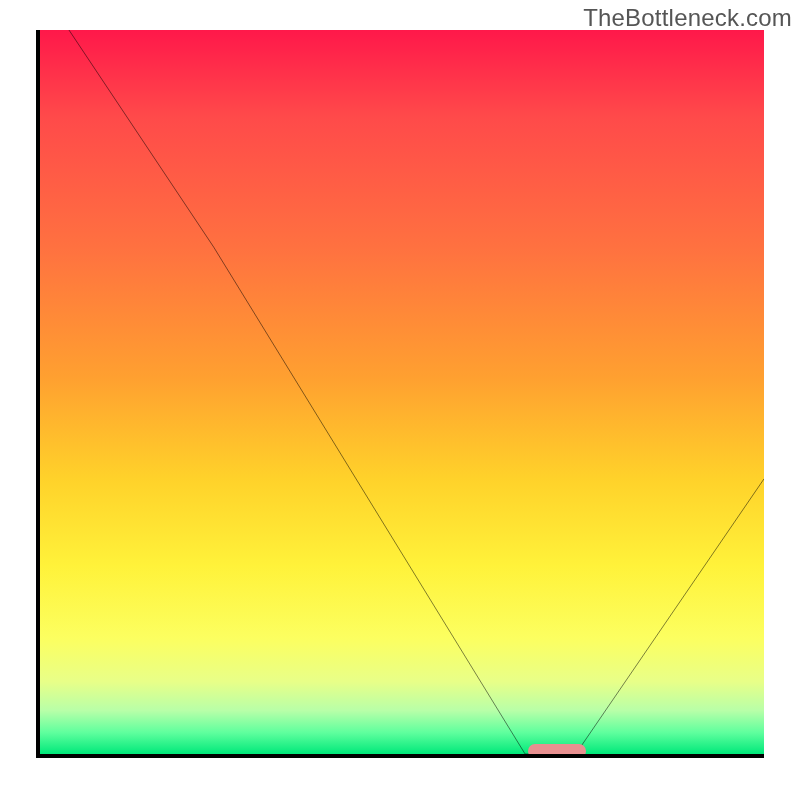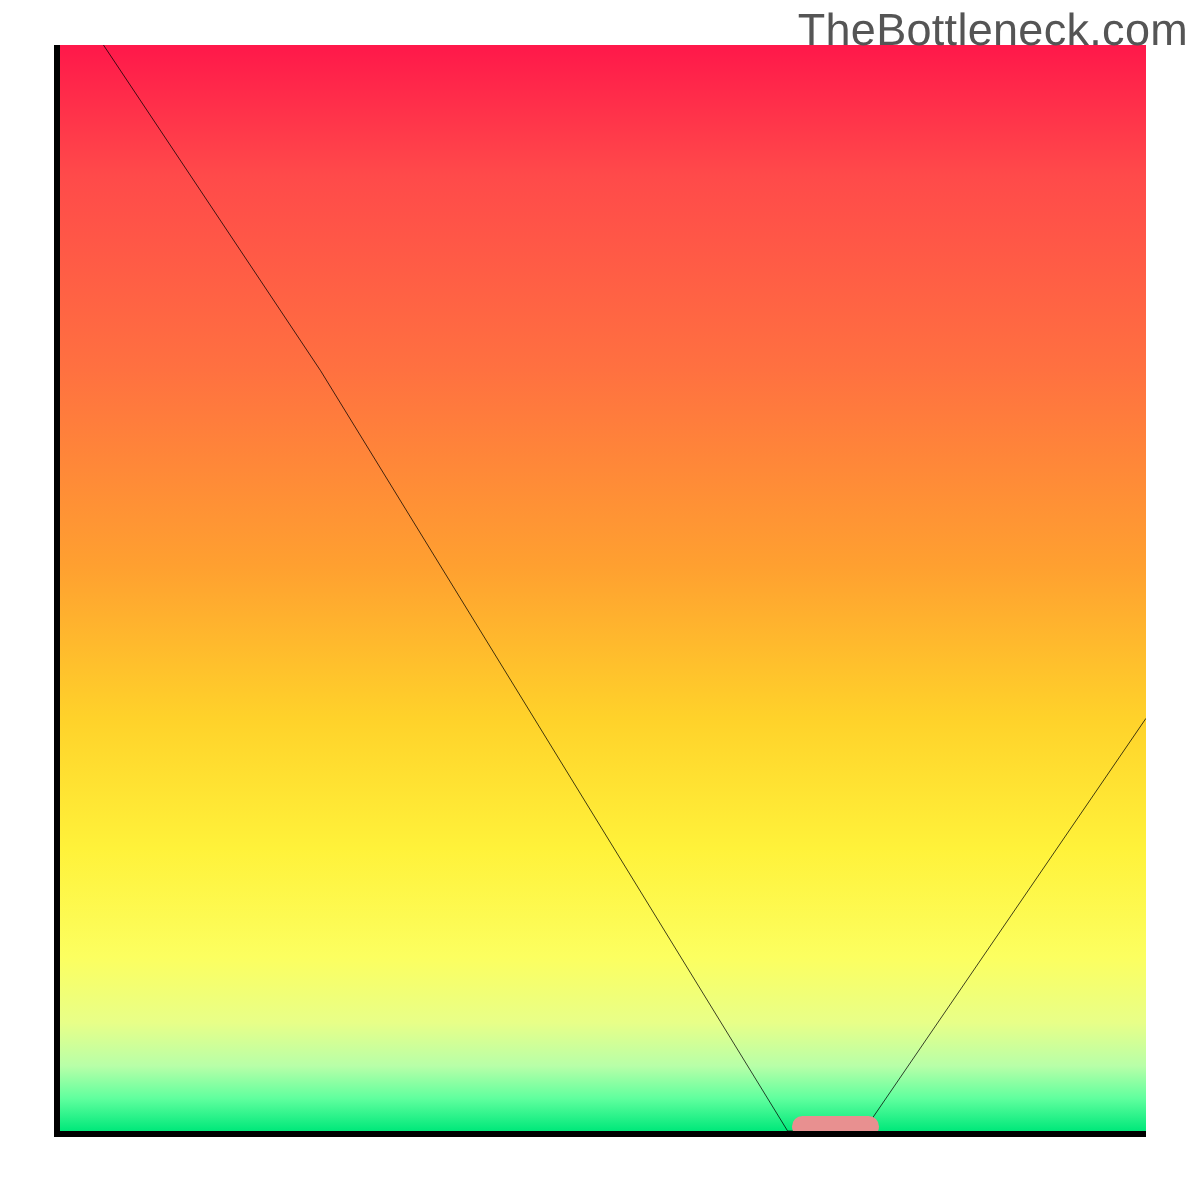--- a/index.html
+++ b/index.html
@@ -13,21 +13,21 @@
   .container {
     position: relative;
     width: 800px;
     height: 800px;
   }
   .watermark {
     position: absolute;
     top: 4px;
     right: 8px;
     color: #555;
-    font-size: 30px;
+    font-size: 24px;
     font-weight: 400;
     letter-spacing: 0.2px;
     z-index: 10;
   }
   .plot-frame {
     position: absolute;
     left: 36px;
     top: 30px;
     width: 728px;
     height: 728px;

